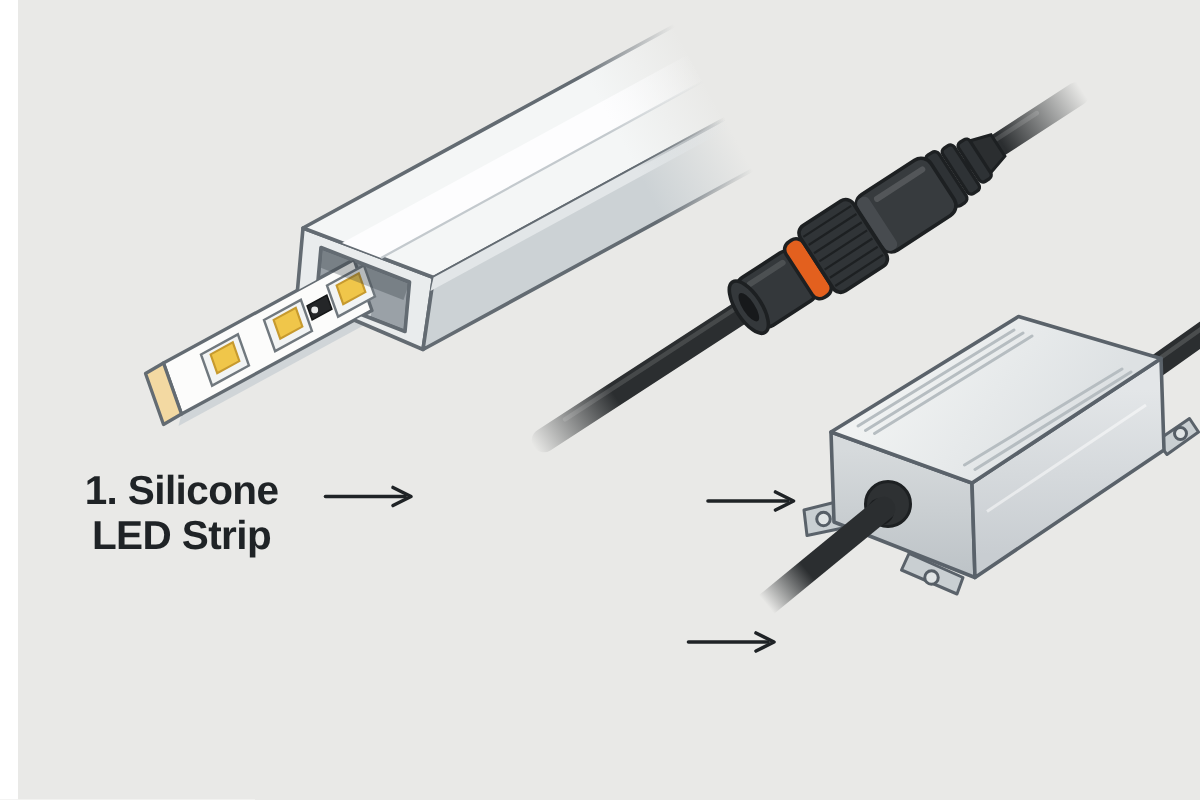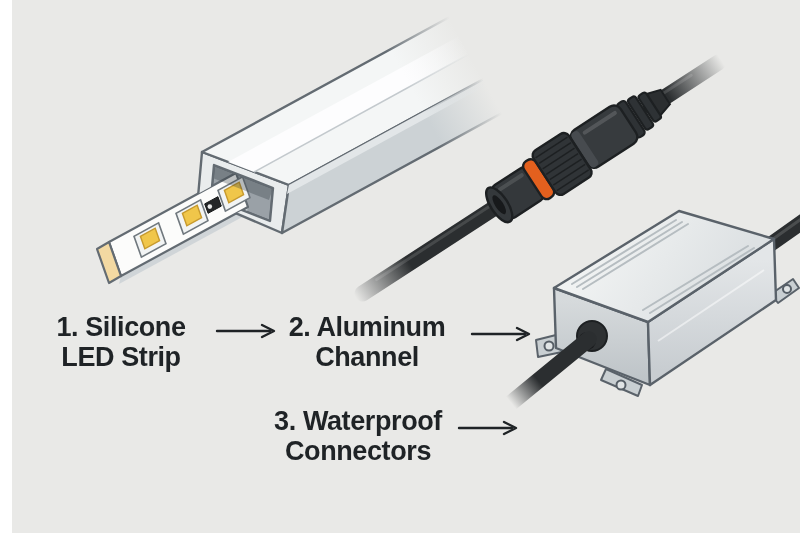--- a/index.html
+++ b/index.html
@@ -189,24 +189,20 @@
       <path d="M577,339 L499,403" stroke="url(#gPsCable)" stroke-width="16" stroke-linecap="round" fill="none"></path>
 
       <circle cx="537" cy="346" r="4.5" fill="#e0e4e5" stroke="#565e66" stroke-width="2"></circle>
       <circle cx="609" cy="385" r="4.5" fill="#e0e4e5" stroke="#565e66" stroke-width="2"></circle>
       <circle cx="775" cy="289" r="4" fill="#e0e4e5" stroke="#565e66" stroke-width="2"></circle>
     </g>
   </svg>
 
   <div class="step-label" style="left:19px;top:312px;width:180px">1. Silicone
 LED Strip</div>
-  <div class="step-label" style="left:260px;top:312px;width:190px">2. Aluminum
-Channel</div>
-  <div class="step-label" style="left:246px;top:406px;width:200px">3. Waterproof
-Connectors</div>
 
   <svg class="arrow" style="left:203px;top:322px" width="62" height="18" viewBox="0 0 62 18">
     <line x1="2" y1="9" x2="55" y2="9" stroke="#1f2326" stroke-width="2.4" stroke-linecap="round"></line>
     <path d="M47,3 L59,9 L47,15" fill="none" stroke="#1f2326" stroke-width="2.4" stroke-linecap="round" stroke-linejoin="round"></path>
   </svg>
   <svg class="arrow" style="left:458px;top:325px" width="62" height="18" viewBox="0 0 62 18">
     <line x1="2" y1="9" x2="55" y2="9" stroke="#1f2326" stroke-width="2.4" stroke-linecap="round"></line>
     <path d="M47,3 L59,9 L47,15" fill="none" stroke="#1f2326" stroke-width="2.4" stroke-linecap="round" stroke-linejoin="round"></path>
   </svg>
   <svg class="arrow" style="left:445px;top:419px" width="62" height="18" viewBox="0 0 62 18">

